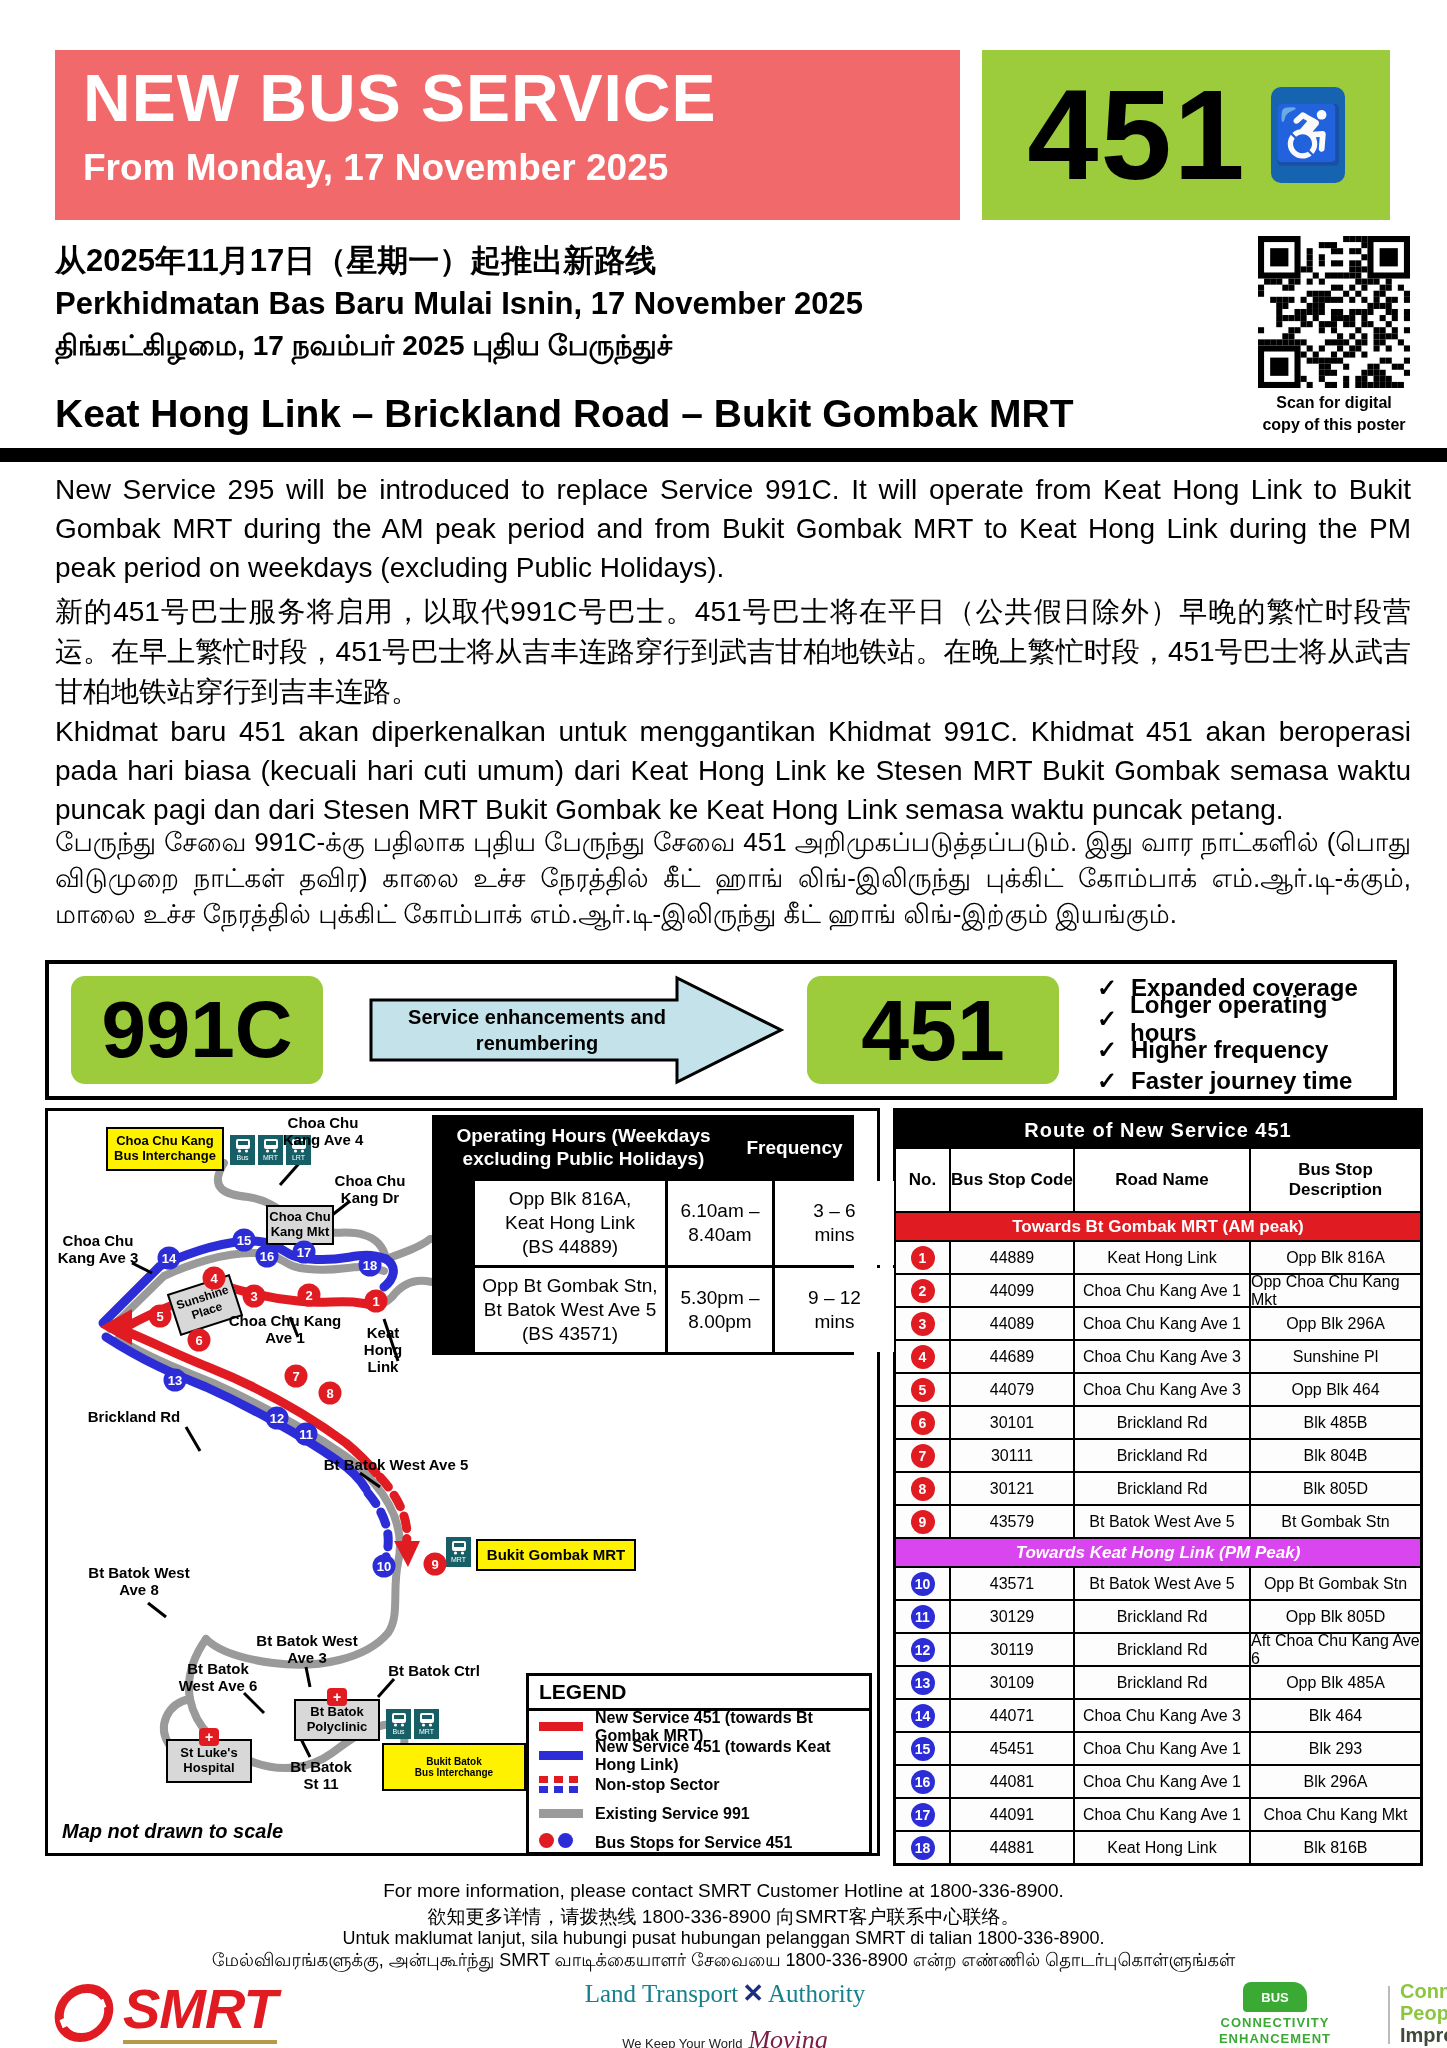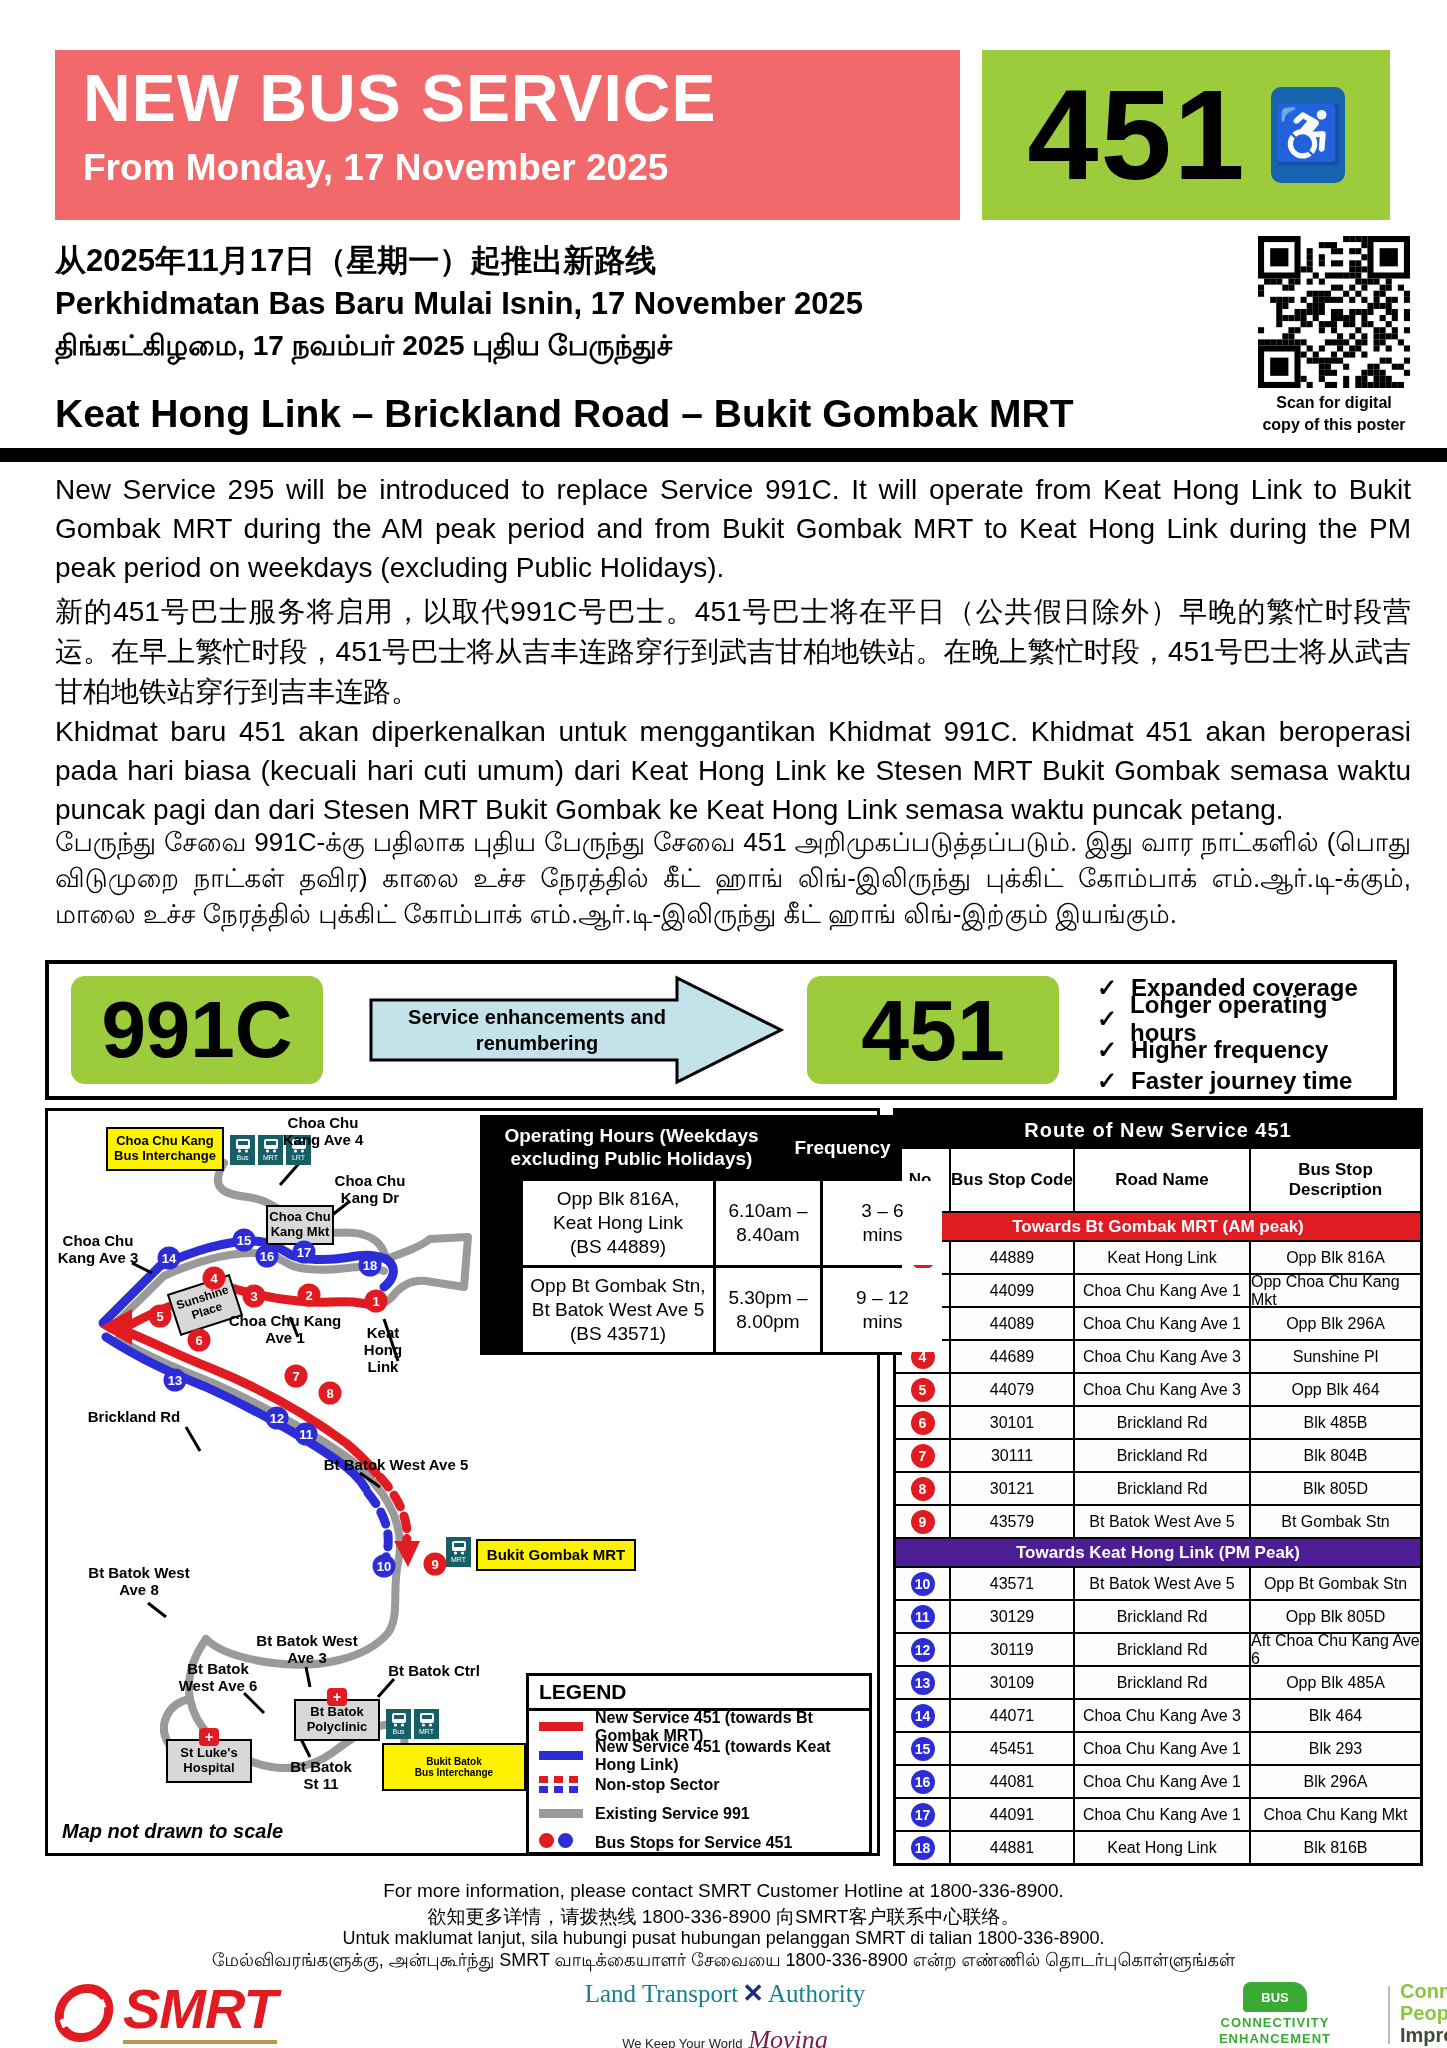--- a/index.html
+++ b/index.html
@@ -54,21 +54,21 @@
   .map-gray-label { background:#d8d8d8; }
   .cross { position:absolute; top:-13px; left:50%; margin-left:-10px; width:20px; height:18px; background:#e11b22; border-radius:4px; color:#fff; font-size:14px; font-weight:bold; display:flex; align-items:center; justify-content:center; }
   .map-tiles { position:absolute; display:flex; gap:3px; z-index:3; }
   .tile { width:25px; height:30px; background:#175f66; color:#fff; display:flex; flex-direction:column; align-items:center; justify-content:center; gap:1px; }
   .tile span { font-size:7px; line-height:1; }
   .map-stop { position:absolute; width:23px; height:23px; border-radius:50%; color:#fff; font-weight:bold; font-size:13px; display:flex; align-items:center; justify-content:center; transform:translate(-50%,-50%); z-index:4; }
   .stop-red { background:#e11b22; }
   .stop-blue { background:#2d2dd8; }
 
   
-  .op-table { position:absolute; left:432px; top:4px; width:422px; z-index:6; background:#000; border:3px solid #000; }
+  .op-table { position:absolute; left:384px; top:4px; width:422px; z-index:6; background:#000; border:3px solid #000; }
   .op-head { display:grid; grid-template-columns:297px 119px; gap:3px; }
   .op-head > div { background:#000; color:#fff; font-weight:bold; font-size:19px; text-align:center; display:flex; align-items:center; justify-content:center; height:60px; line-height:1.2; padding:0 6px; }
   .op-row { display:grid; grid-template-columns:190px 104px 119px; gap:3px; margin-top:3px;padding-left:40px; }
   .op-row > div { background:#fff; font-size:19px; text-align:center; display:flex; align-items:center; justify-content:center; white-space:pre-line; height:84px; line-height:1.25; }
 
   
   .legend { position:absolute; left:478px; top:562px; width:346px; height:182px; border:3px solid #000; background:#fff; z-index:6; }
   .legend-title { font-size:21px; font-weight:bold; padding:4px 10px; border-bottom:3px solid #000; }
   .legend-item { display:flex; align-items:center; height:27px; padding:0 10px; margin-top:2px; }
   .legend-item .ltext { font-size:16px; font-weight:bold; }
@@ -711,21 +711,21 @@
         <div>Blk 805D</div>
       </div>
       <div class="rt-row">
         <div>
           <span class="no-circle" style="background: rgb(225, 27, 34);">9</span>
         </div>
         <div>43579</div>
         <div>Bt Batok West Ave 5</div>
         <div>Bt Gombak Stn</div>
       </div>
-      <div class="rt-section" style="background: #4c1d95;">Towards Keat Hong Link (PM Peak)</div>
+      <div class="rt-section" style="background: #d946ef; font-style: italic;">Towards Keat Hong Link (PM Peak)</div>
       <div class="rt-row">
         <div>
           <span class="no-circle" style="background: rgb(45, 45, 216);">10</span>
         </div>
         <div>43571</div>
         <div>Bt Batok West Ave 5</div>
         <div>Opp Bt Gombak Stn</div>
       </div>
       <div class="rt-row">
         <div>

